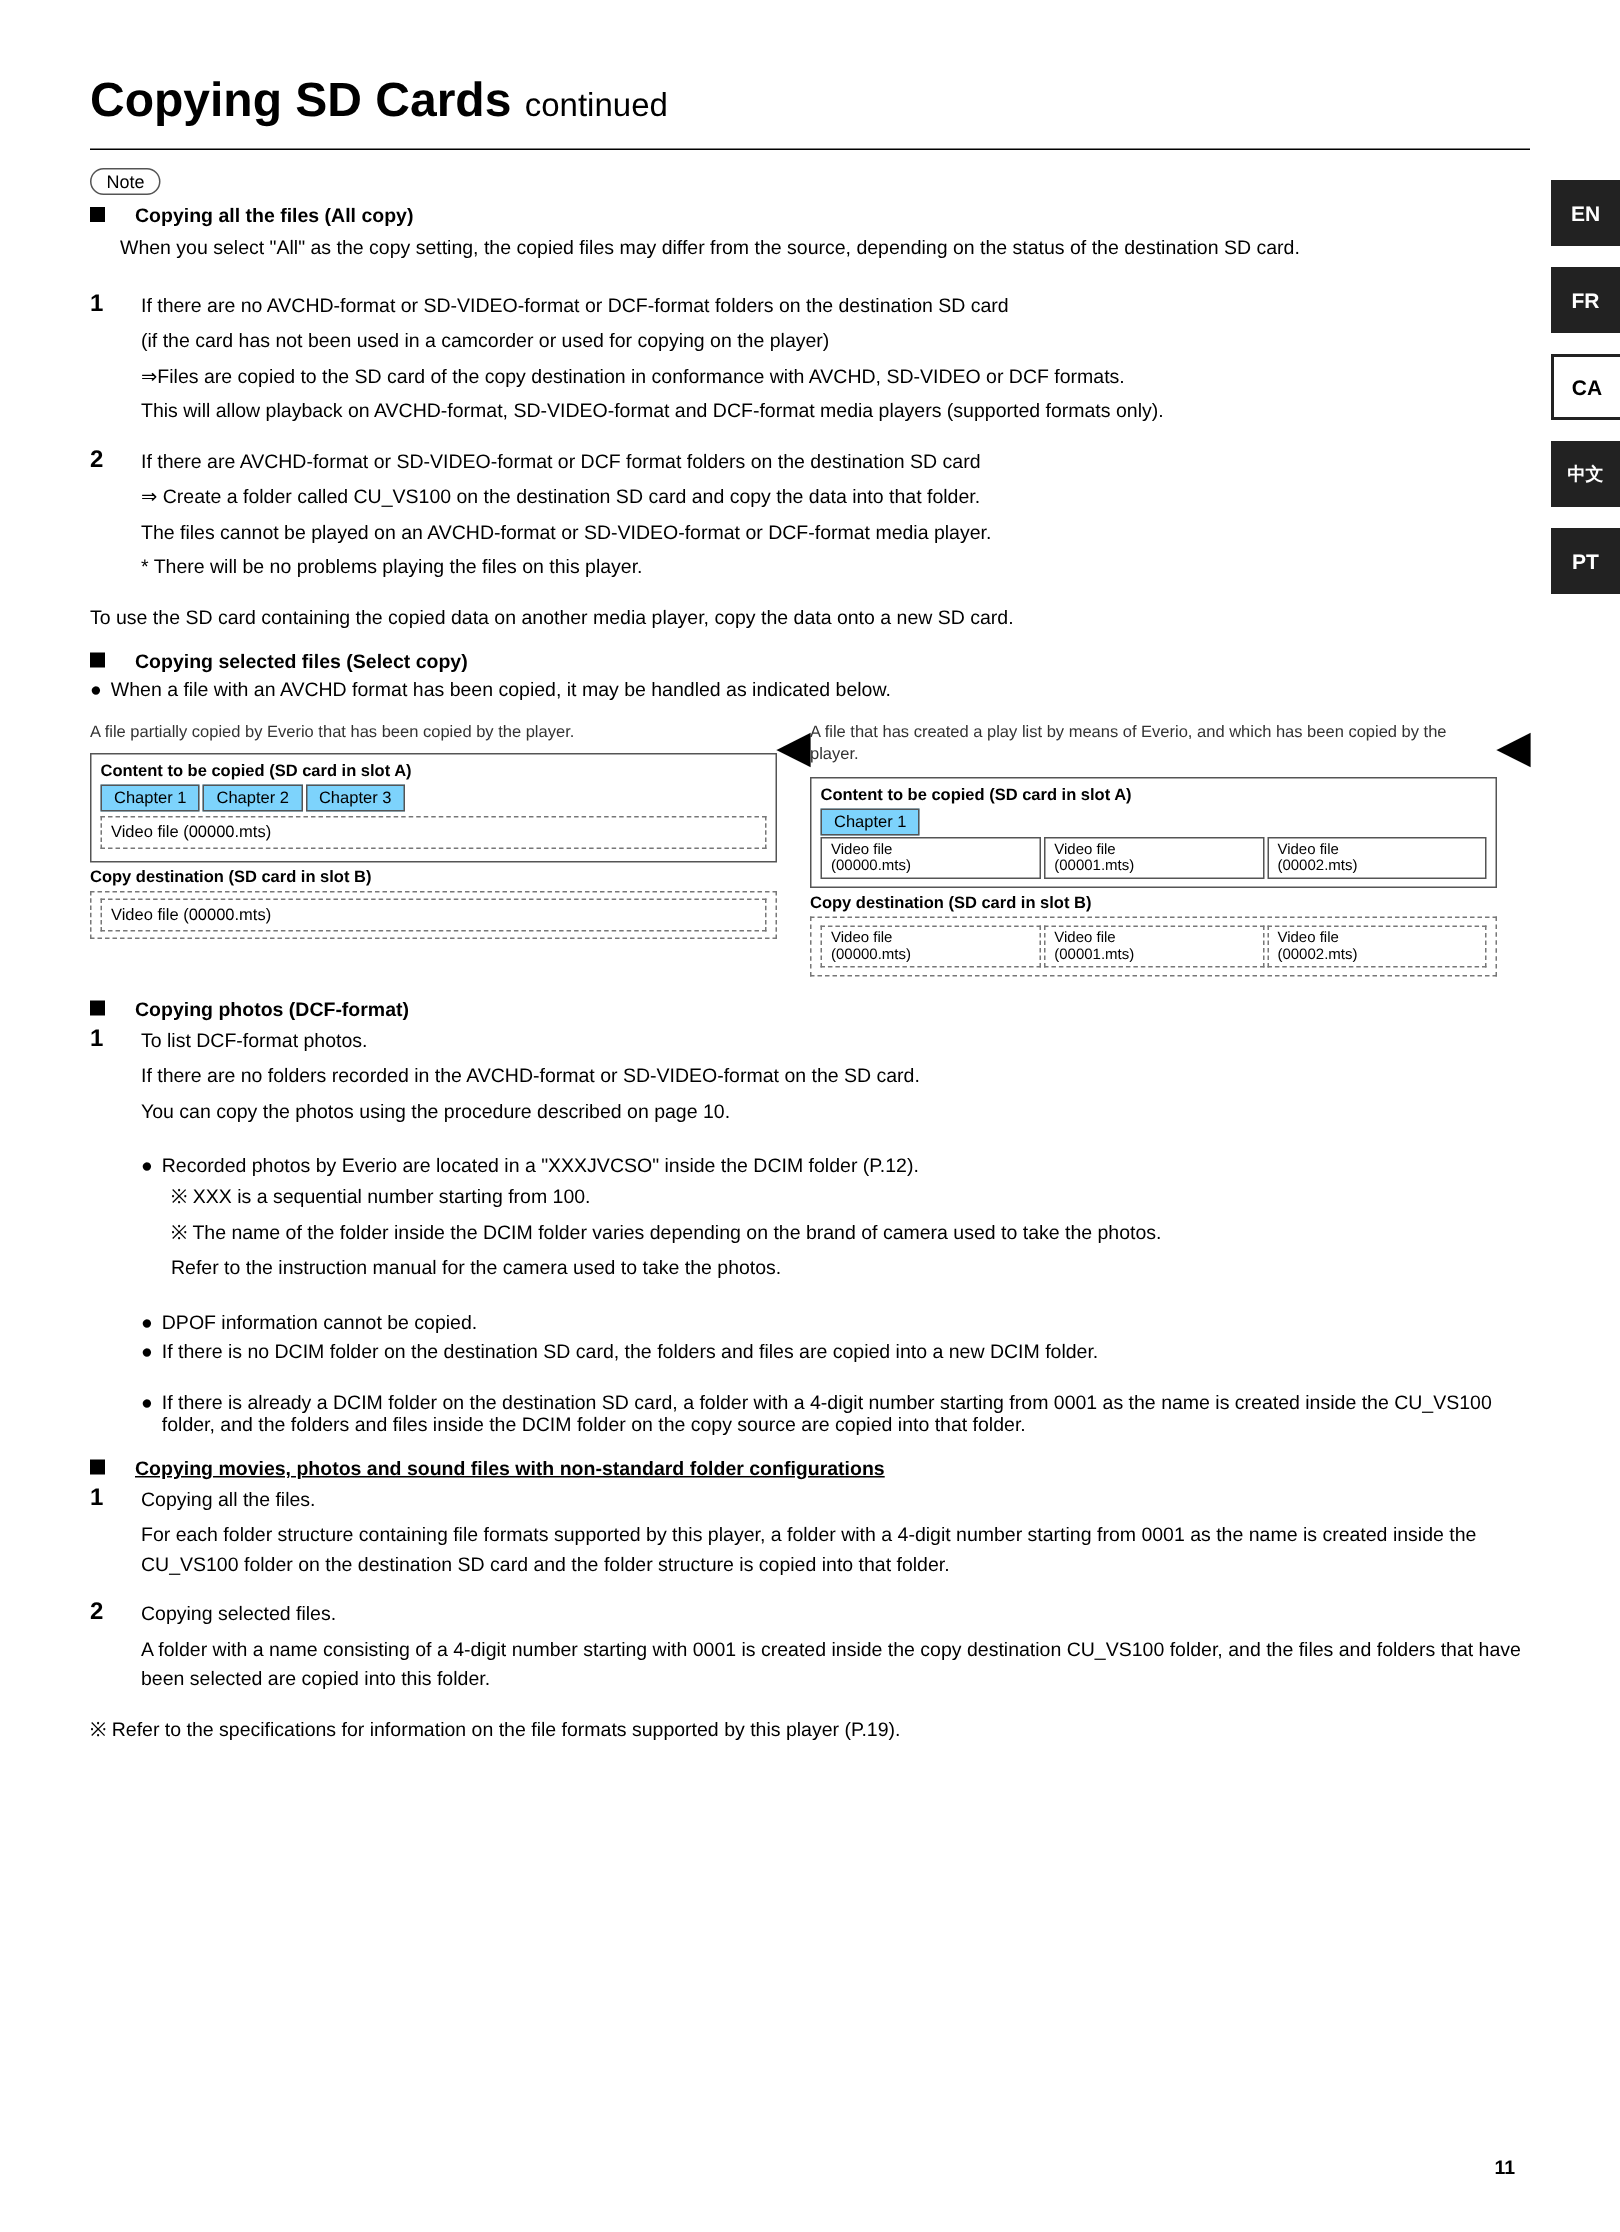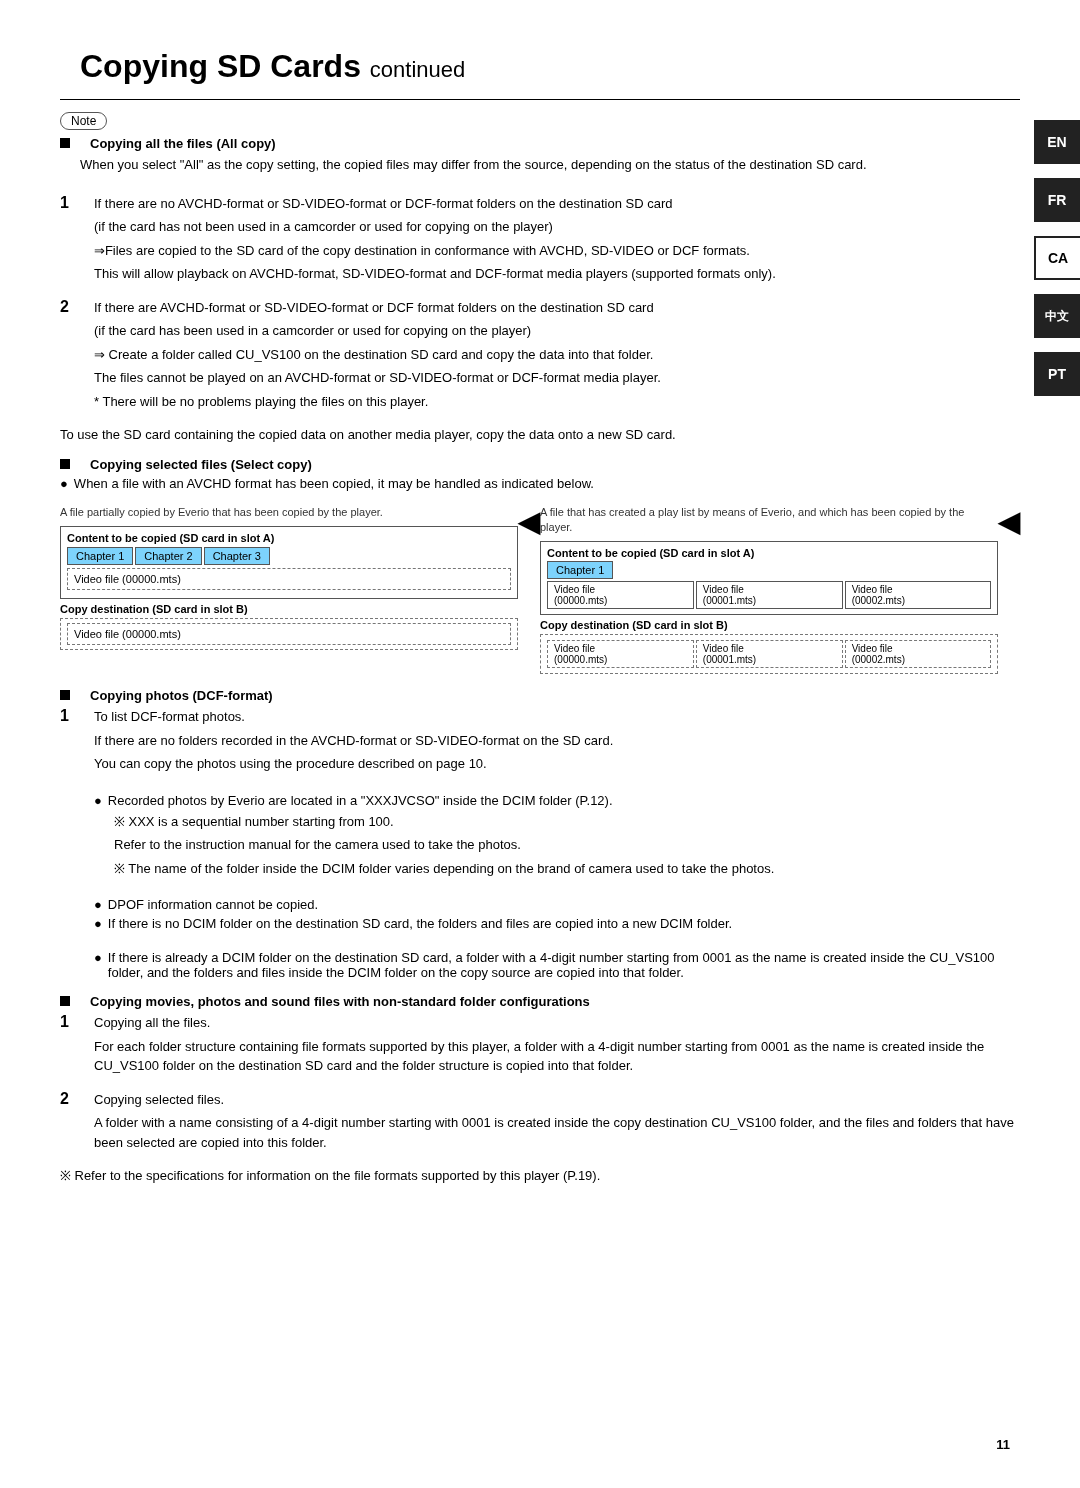--- a/index.html
+++ b/index.html
@@ -47,21 +47,20 @@
     }
     .lang-tab.zh {
       font-size: 12px;
     }
     
     h1.page-title {
       font-size: 32px;
       font-weight: bold;
       margin-bottom: 14px;
       letter-spacing: 0;
-      margin-left: 20px;
     }
     h1.page-title span.continued {
       font-size: 22px;
       font-weight: normal;
     }
     
     .note-box {
       border: 1.5px solid #555;
       border-radius: 10px;
       display: inline-block;
@@ -215,21 +214,20 @@
       <p>⇒Files are copied to the SD card of the copy destination in conformance with AVCHD, SD-VIDEO or DCF formats.</p>
       <p>This will allow playback on AVCHD-format, SD-VIDEO-format and DCF-format media players (supported formats only).</p>
     </div>
   </div>
 
   
   <div class="num-item">
     <span class="num">2</span>
     <div class="content">
       <p>If there are AVCHD-format or SD-VIDEO-format or DCF format folders on the destination SD card</p>
-      <p>(if the card has been used in a camcorder or used for copying on the player)</p>
       <p>⇒ Create a folder called CU_VS100 on the destination SD card and copy the data into that folder.</p>
       <p>The files cannot be played on an AVCHD-format or SD-VIDEO-format or DCF-format media player.</p>
       <p>* There will be no problems playing the files on this player.</p>
     </div>
   </div>
 
   <p style="margin-bottom:12px;">To use the SD card containing the copied data on another media player, copy the data onto a new SD card.</p>
 
   
   <div class="section-header">
@@ -313,43 +311,43 @@
     <div class="content">
       <p>To list DCF-format photos.</p>
       <p>If there are no folders recorded in the AVCHD-format or SD-VIDEO-format on the SD card.</p>
       <p>You can copy the photos using the procedure described on page 10.</p>
       <br>
       <div class="bullet-item">
         <span>●</span>
         <span>Recorded photos by Everio are located in a "XXXJVCSO" inside the DCIM folder (P.12).</span>
       </div>
       <p class="indent">※ XXX is a sequential number starting from 100.</p>
+      <p class="indent">※ The name of the folder inside the DCIM folder varies depending on the brand of camera used to take the photos.</p>
       <p class="indent">Refer to the instruction manual for the camera used to take the photos.</p>
-      <p class="indent">※ The name of the folder inside the DCIM folder varies depending on the brand of camera used to take the photos.</p>
       <br>
       <div class="bullet-item">
         <span>●</span>
         <span>DPOF information cannot be copied.</span>
       </div>
       <div class="bullet-item">
         <span>●</span>
         <span>If there is no DCIM folder on the destination SD card, the folders and files are copied into a new DCIM folder.</span>
       </div>
       <br>
       <div class="bullet-item">
         <span>●</span>
         <span>If there is already a DCIM folder on the destination SD card, a folder with a 4-digit number starting from 0001 as the name is created inside the CU_VS100 folder, and the  folders and files inside the DCIM folder on the copy source are copied into that folder.</span>
       </div>
     </div>
   </div>
 
   
   <div class="section-header" style="margin-top:8px;">
     <span class="black-square"></span>
-    <span style="font-weight:bold;">Copying movies, photos and sound files with non-standard folder configurations</span>
+    <span style="font-weight:bold;text-decoration:underline;">Copying movies, photos and sound files with non-standard folder configurations</span>
   </div>
 
   <div class="num-item">
     <span class="num">1</span>
     <div class="content">
       <p>Copying all the files.</p>
       <p>For each folder structure containing file formats supported by this player, a folder with a 4-digit number starting from 0001 as the name  is created inside the CU_VS100 folder on the destination SD card and the folder structure is copied into that folder.</p>
     </div>
   </div>
 

